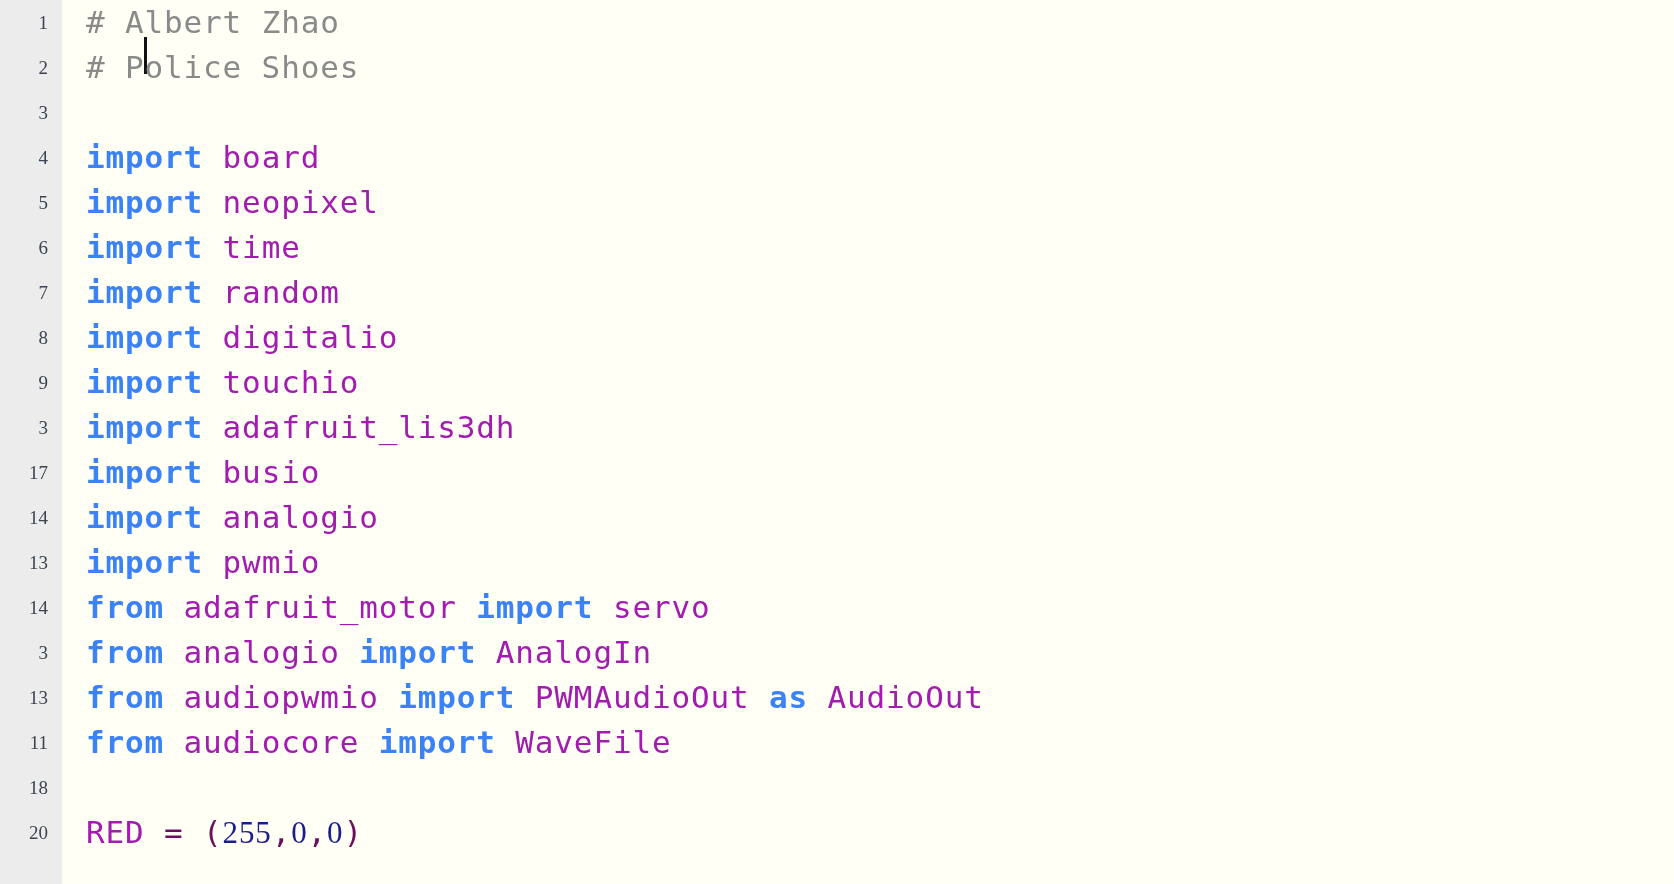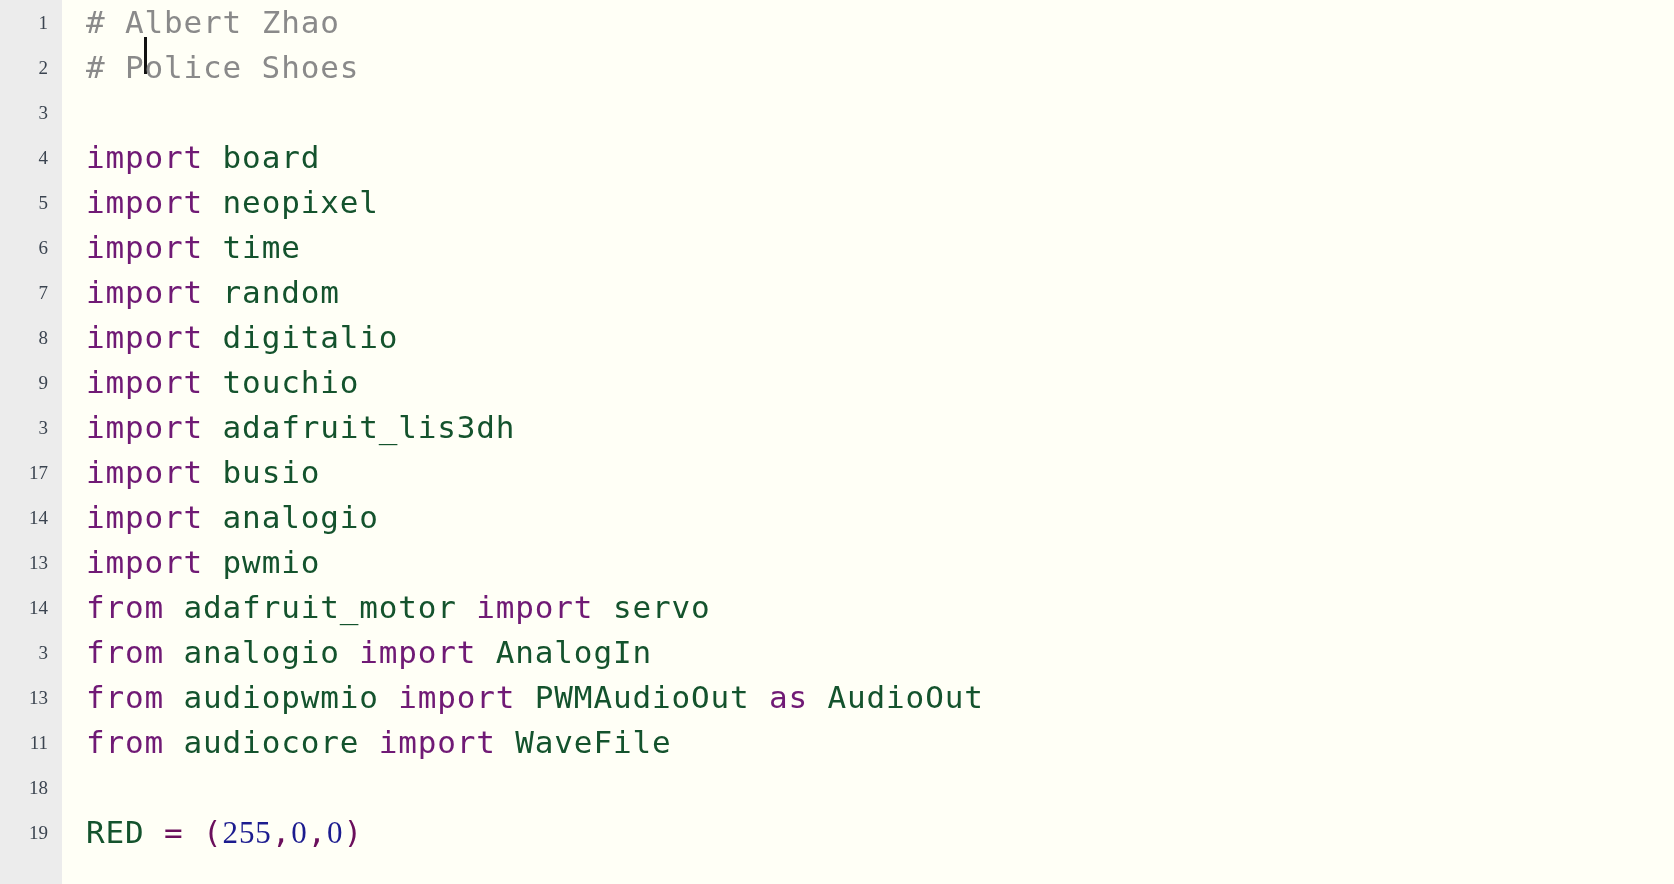--- a/index.html
+++ b/index.html
@@ -64,22 +64,22 @@
   }
   .code-line {
     height: 45px;
     line-height: 45px;
     white-space: pre;
     position: relative;
   }
 
   
   .tok-comment  { color: #8a8a8a; }
-  .tok-keyword  { color: #701a75; font-weight: normal; }
-  .tok-plain    { color: #14532d; }
+  .tok-keyword  { color: #3b82f6; font-weight: bold; }
+  .tok-plain    { color: #a21caf; }
   .tok-number   { color: #1c1c8f; font-family: Liberation Serif, serif; }
   .tok-operator { color: #6b0f5c; }
 
   
   .caret {
     display: inline-block;
     width: 0;
     position: relative;
   }
   .caret::after {
@@ -110,19 +110,19 @@
         <div class="gutter-line">9</div>
         <div class="gutter-line">3</div>
         <div class="gutter-line">17</div>
         <div class="gutter-line">14</div>
         <div class="gutter-line">13</div>
         <div class="gutter-line">14</div>
         <div class="gutter-line">3</div>
         <div class="gutter-line">13</div>
         <div class="gutter-line">11</div>
         <div class="gutter-line">18</div>
-        <div class="gutter-line">19</div>
+        <div class="gutter-line">20</div>
       </div>
   </div>
 
   <div id="code"><div class="code-line"><span class="tok-comment"># A</span><span class="caret"></span><span class="tok-comment">lbert Zhao</span></div><div class="code-line"><span class="tok-comment"># Police Shoes</span></div><div class="code-line">&nbsp;</div><div class="code-line"><span class="tok-keyword">import</span><span class="tok-plain"> board</span></div><div class="code-line"><span class="tok-keyword">import</span><span class="tok-plain"> neopixel</span></div><div class="code-line"><span class="tok-keyword">import</span><span class="tok-plain"> time</span></div><div class="code-line"><span class="tok-keyword">import</span><span class="tok-plain"> random</span></div><div class="code-line"><span class="tok-keyword">import</span><span class="tok-plain"> digitalio</span></div><div class="code-line"><span class="tok-keyword">import</span><span class="tok-plain"> touchio</span></div><div class="code-line"><span class="tok-keyword">import</span><span class="tok-plain"> adafruit_lis3dh</span></div><div class="code-line"><span class="tok-keyword">import</span><span class="tok-plain"> busio</span></div><div class="code-line"><span class="tok-keyword">import</span><span class="tok-plain"> analogio</span></div><div class="code-line"><span class="tok-keyword">import</span><span class="tok-plain"> pwmio</span></div><div class="code-line"><span class="tok-keyword">from</span><span class="tok-plain"> adafruit_motor </span><span class="tok-keyword">import</span><span class="tok-plain"> servo</span></div><div class="code-line"><span class="tok-keyword">from</span><span class="tok-plain"> analogio </span><span class="tok-keyword">import</span><span class="tok-plain"> AnalogIn</span></div><div class="code-line"><span class="tok-keyword">from</span><span class="tok-plain"> audiopwmio </span><span class="tok-keyword">import</span><span class="tok-plain"> PWMAudioOut </span><span class="tok-keyword">as</span><span class="tok-plain"> AudioOut</span></div><div class="code-line"><span class="tok-keyword">from</span><span class="tok-plain"> audiocore </span><span class="tok-keyword">import</span><span class="tok-plain"> WaveFile</span></div><div class="code-line">&nbsp;</div><div class="code-line"><span class="tok-plain">RED </span><span class="tok-operator">=</span><span class="tok-plain"> </span><span class="tok-operator">(</span><span class="tok-number">255</span><span class="tok-operator">,</span><span class="tok-number">0</span><span class="tok-operator">,</span><span class="tok-number">0</span><span class="tok-operator">)</span></div></div>
 
 </div>
 
 </body></html>

